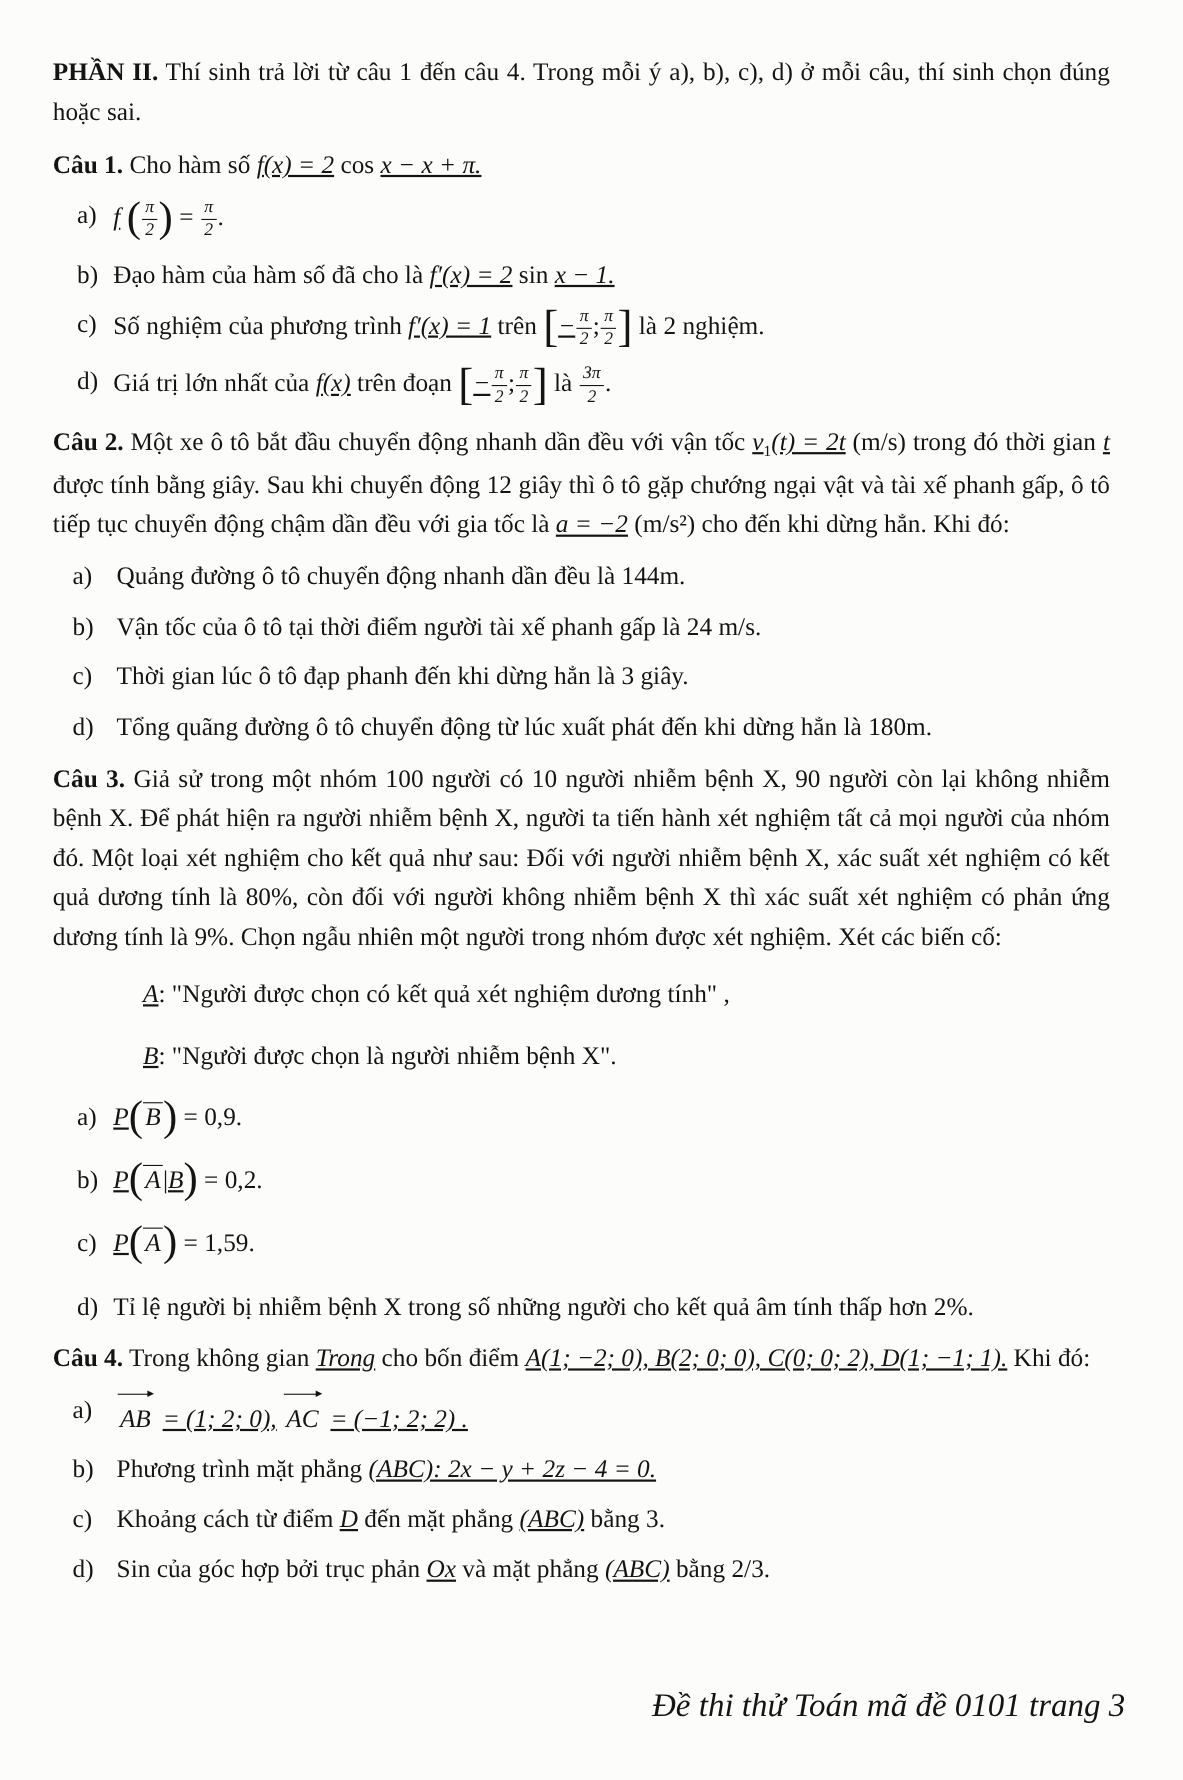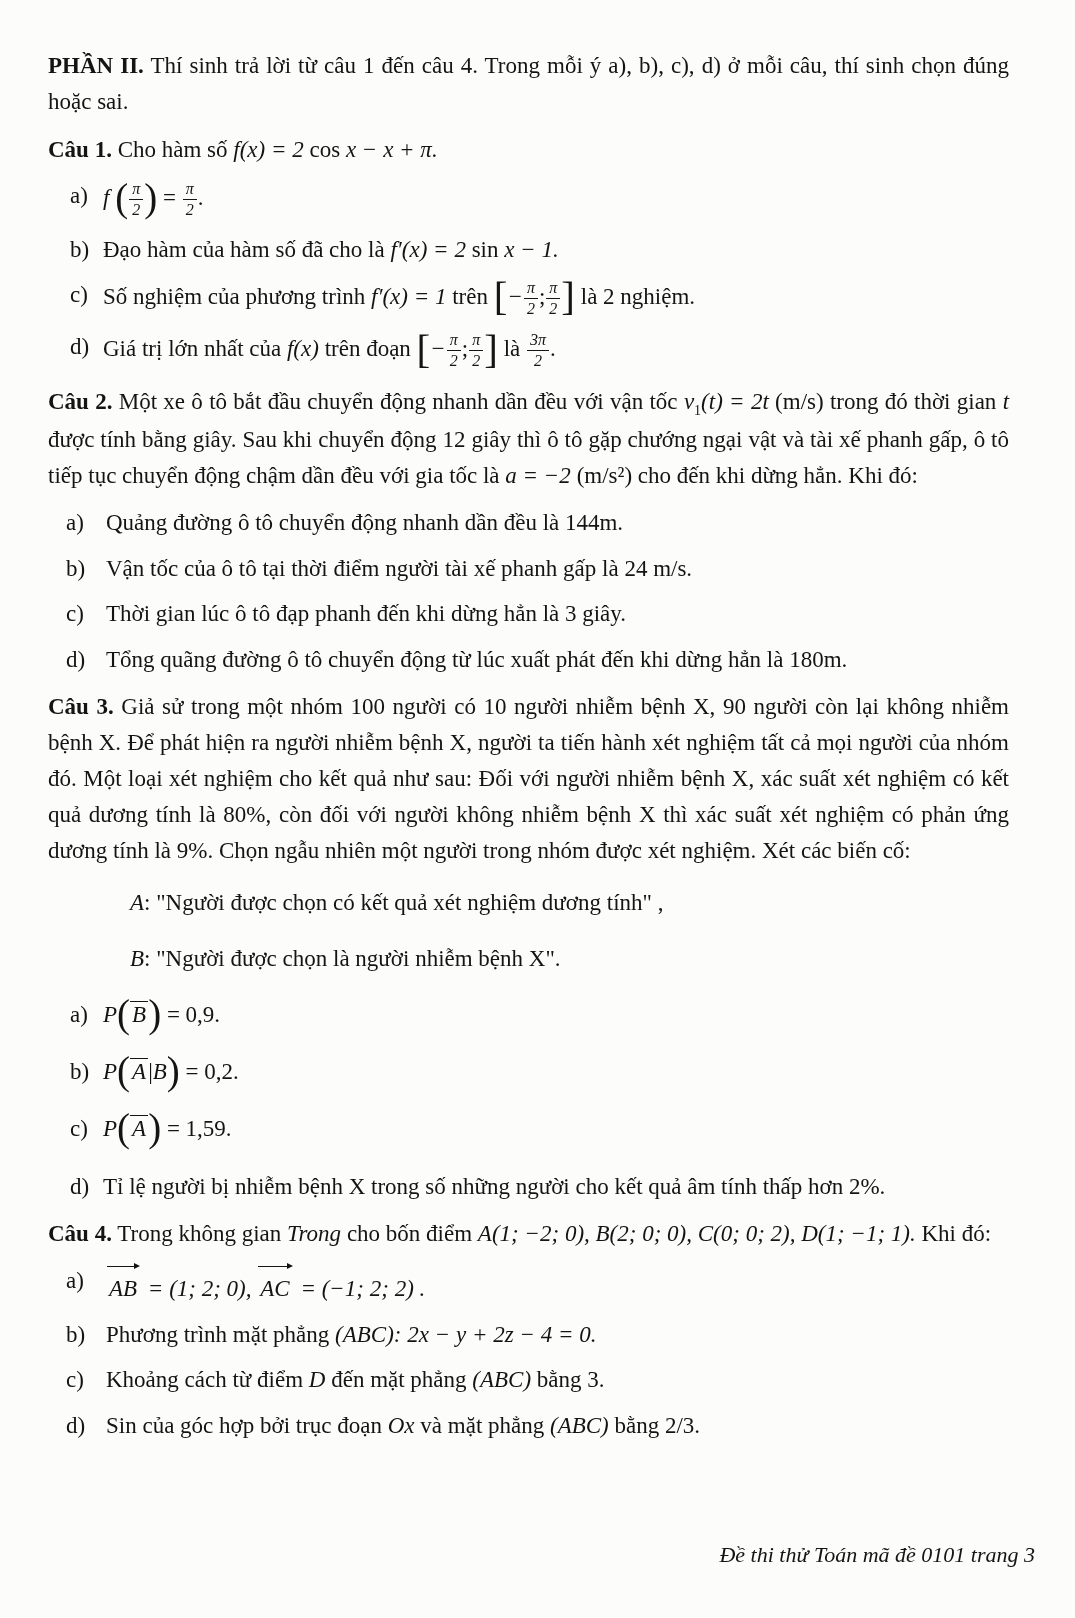--- a/index.html
+++ b/index.html
@@ -14,21 +14,21 @@
     overflow: hidden;
   }
   .page { padding: 36px 54px 0 36px; }
 
   p.para {
     margin: 12px;
     line-height: 1.57;
     text-align: justify;
   }
   .qlabel { font-weight: bold; }
-  i, .mvar { font-style: italic; }
+  i, .mvar { font-style: italic; text-decoration: underline; }
   .fn { font-style: normal; }
 
   
   .items { margin-top: 12px; }
   .item {
     display: flex;
     align-items: flex-start;
     line-height: 1.5;
     margin: 0 0 11px 30px;
   }
@@ -99,24 +99,24 @@
   .qtitle { margin-top: 20px; }
   .mrow { line-height: 1.35; }
   .tallrow { margin-bottom: 14px; }
   .events { margin: 16px 0 20px 94px; }
   .event { line-height: 1.5; margin-bottom: 22px; }
   .q3m { margin-bottom: 26px; }
   sub { font-size: 14px; font-style: normal; }
 
   .footer {
     position: absolute;
-    right: 40px;
+    right: 52px;
     bottom: 50px;
     font-style: italic;
-    font-size: 22px;
+    font-size: 30px;
   }
 </style>
 </head>
 <body>
 
 <div class="page">
 
   <p class="para">
     <b class="qlabel">PHẦN II.</b>
     <span>Thí sinh trả lời từ câu 1 đến câu 4. Trong mỗi ý a), b), c), d) ở mỗi câu, thí sinh chọn đúng hoặc sai.</span>
@@ -312,21 +312,21 @@
           <span>Khoảng cách từ điểm</span>
           <i>D</i>
           <span>đến mặt phẳng</span>
           <i>(ABC)</i>
           <span>bằng 3.</span>
         </span>
       </div>
       <div class="item">
         <span class="ilabel">d)</span>
         <span class="content">
-          <span>Sin của góc hợp bởi trục đoạn</span>
+          <span>Sin của góc hợp bởi trục phản</span>
           <i>Ox</i>
           <span>và mặt phẳng</span>
           <i>(ABC)</i>
           <span>bằng 2/3.</span>
         </span>
       </div>
     </div>
   </section>
 
 </div>

